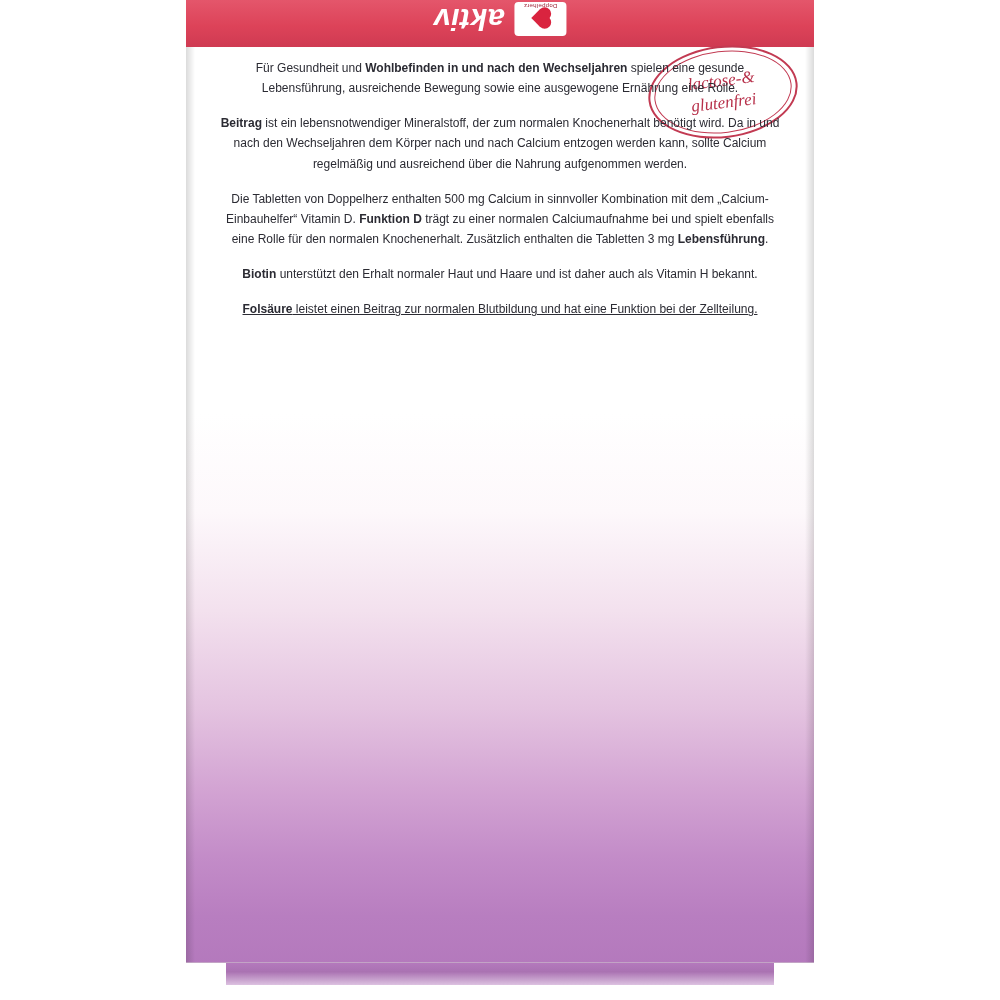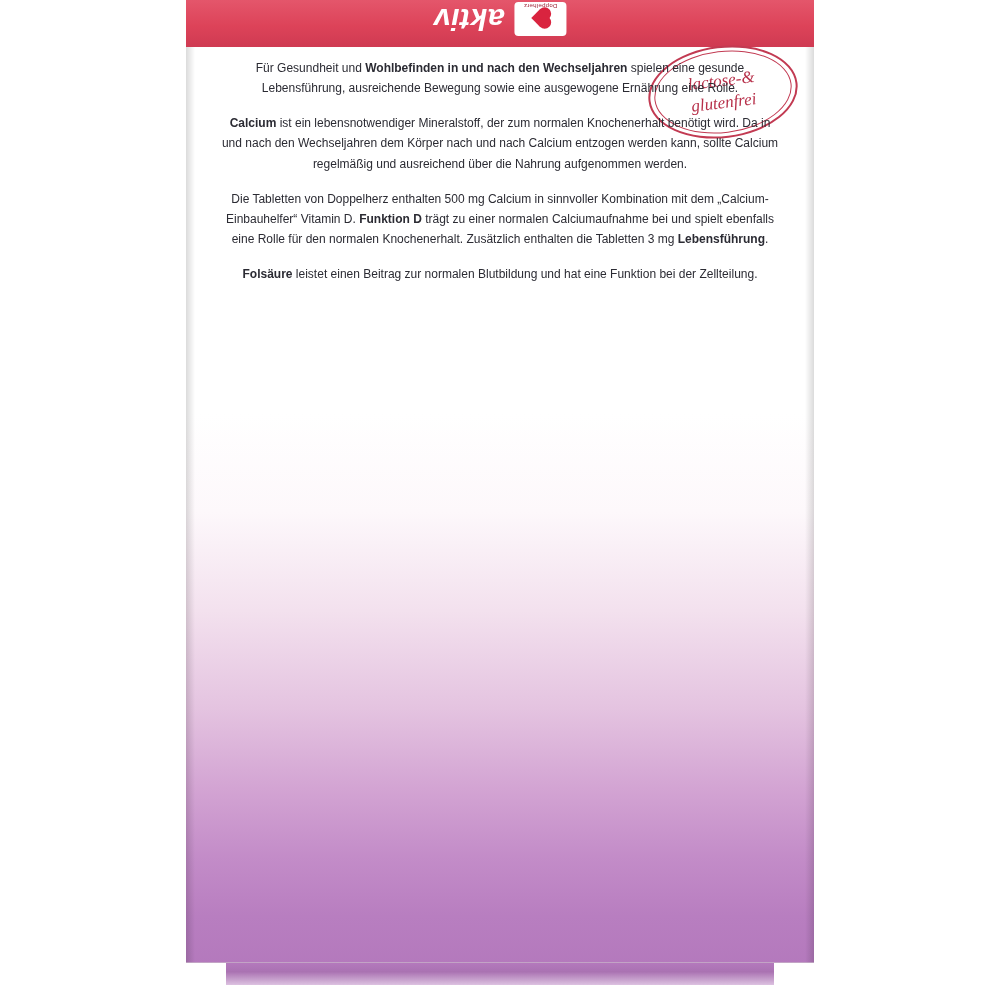--- a/index.html
+++ b/index.html
@@ -152,21 +152,21 @@
     top: 58px;
     width: 560px;
     text-align: center;
     color: #2b2b33;
     font-size: 12px;
     line-height: 1.68;
   }
   #copy p {
     margin: 0 0 15px 0;
   }
-  #copy p:last-child { margin-bottom: 0; }
+  #copy p:last-child { margin-bottom: 0; text-decoration: underline; }
   #copy b { font-weight: bold; }
   sub {
     font-size: 70%;
     vertical-align: -0.22em;
   }
 
   
   #seal {
     position: absolute;
     right: 16px;
@@ -224,22 +224,23 @@
       <div class="ring"></div>
       <div class="ring inner"></div>
       <div class="seal-text">
         <div>lactose-&amp;</div>
         <div>glutenfrei</div>
       </div>
     </div>
 
     <div id="copy">
         <p>Für Gesundheit und <b>Wohlbefinden in und nach den Wechseljahren</b> spielen eine gesunde Lebensführung, ausreichende Bewegung sowie eine ausgewogene Ernährung eine Rolle.</p>
-        <p><b>Calcium</b> ist ein lebensnotwendiger Mineralstoff, der zum normalen Knochenerhalt benötigt wird. Da in und nach den Wechseljahren dem Körper nach und nach Calcium entzogen werden kann, sollte Calcium regelmäßig und ausreichend über die Nahrung aufgenommen werden.</p>
+        <p><b>Beitrag</b> ist ein lebensnotwendiger Mineralstoff, der zum normalen Knochenerhalt benötigt wird. Da in und nach den Wechseljahren dem Körper nach und nach Calcium entzogen werden kann, sollte Calcium regelmäßig und ausreichend über die Nahrung aufgenommen werden.</p>
         <p>Die Tabletten von Doppelherz enthalten 500 mg Calcium in sinnvoller Kombination mit dem „Calcium-Einbauhelfer“ Vitamin D. <b>Funktion D</b> trägt zu einer normalen Calciumaufnahme bei und spielt ebenfalls eine Rolle für den normalen Knochenerhalt. Zusätzlich enthalten die Tabletten 3 mg <b>Lebensführung</b>.</p>
+        <p><b>Biotin</b> unterstützt den Erhalt normaler Haut und Haare und ist daher auch als Vitamin H bekannt.</p>
         <p><b>Folsäure</b> leistet einen Beitrag zur normalen Blutbildung und hat eine Funktion bei der Zellteilung.</p>
       </div>
 
     <div id="bottom-flap"></div>
     <div id="bottom-notch-left"></div>
     <div id="bottom-notch-right"></div>
   </div>
 </div>
 
 </body></html>

